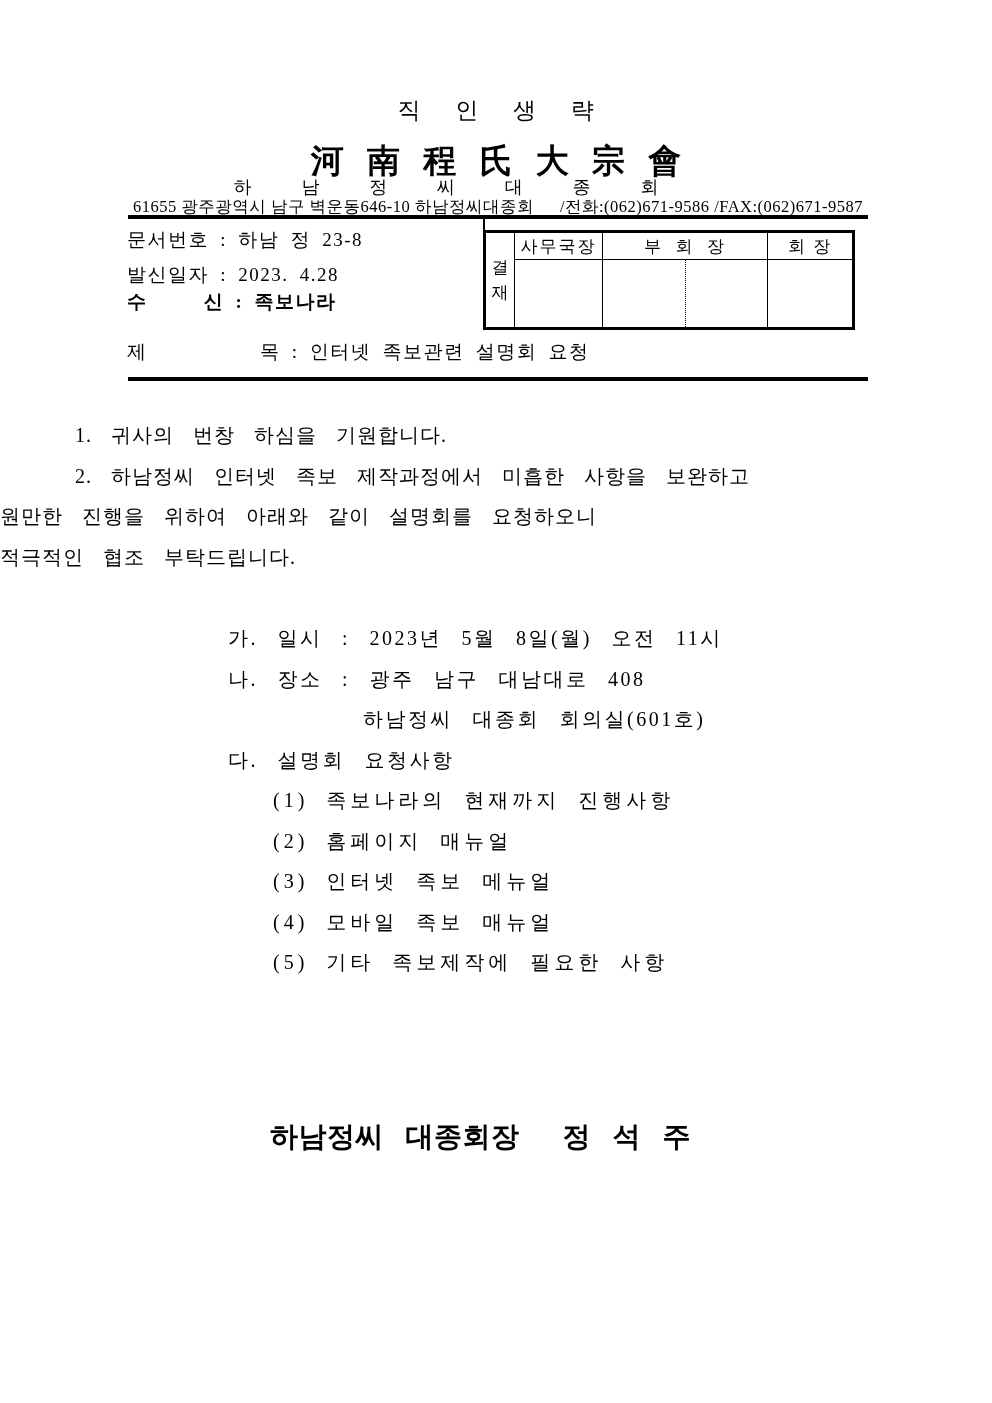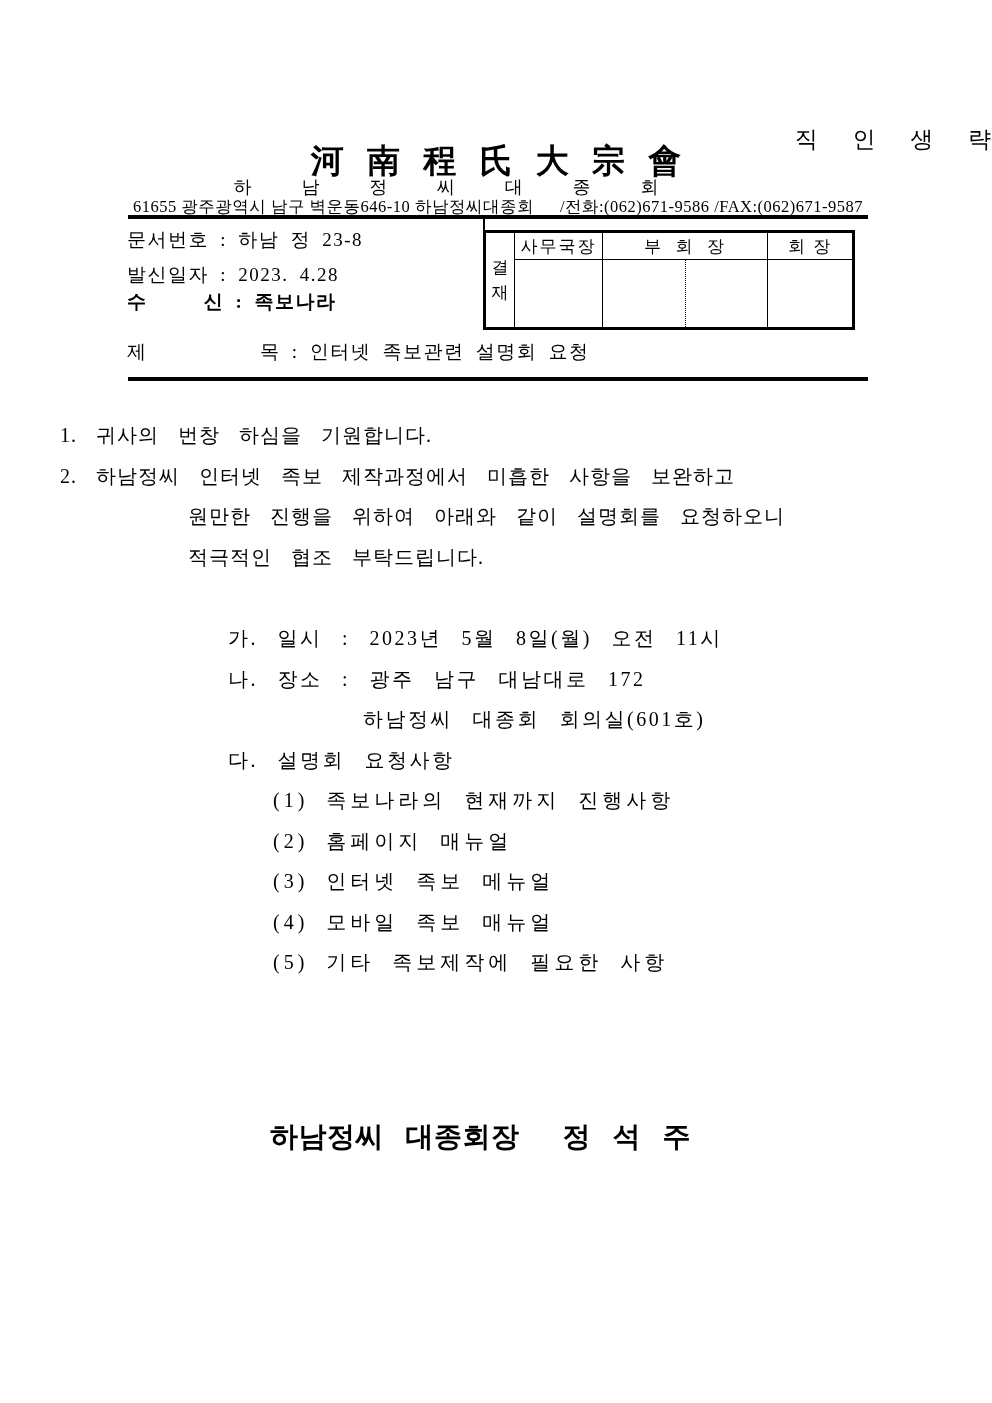--- a/index.html
+++ b/index.html
@@ -13,22 +13,22 @@
     height: 1403px;
     background: #ffffff;
     color: #000000;
     font-family: "Liberation Serif", "DejaVu Serif", serif;
     overflow: hidden;
   }
 
   
   .stamp-note {
     position: absolute;
-    top: 124px; left: 0; width: 992px;
-    text-align: right;
+    top: 95px; left: 0; width: 992px;
+    text-align: center;
     font-size: 23px;
     word-spacing: 27px;
     letter-spacing: 1px;
   }
   .org-hanja {
     position: absolute;
     top: 141px; left: 0; width: 992px;
     text-align: center;
     font-size: 33px;
     font-weight: bold;
@@ -132,22 +132,22 @@
     top: 415px; left: 0; width: 992px;
     font-size: 20px;
   }
   .bline {
     line-height: 40.5px;
     white-space: pre;
   }
   .para { letter-spacing: 1px;   word-spacing: 13px; }
   .lst  { letter-spacing: 2.5px; word-spacing: 12px; }
   .sub  { letter-spacing: 4px;   word-spacing: 9px; }
-  .ind-a { margin-left: 60px; }
-  .ind-b { margin-left: 188px; }
+  .ind-a { margin-left: 75px; }
+  .ind-b { }
   .ind-c { margin-left: 228px; }
   .ind-d { margin-left: 363px; }
   .ind-e { margin-left: 273px; }
   .gap-before { margin-top: 41px; }
 
   
   .signature {
     position: absolute;
     top: 1120px; left: 270px;
     font-size: 28px;
@@ -192,21 +192,21 @@
   </div>
 
   <div class="rule rule-mid"></div>
 
   <div class="body-block">
     <div class="bline para ind-a">1. 귀사의 번창 하심을 기원합니다.</div>
     <div class="bline para ind-a">2. 하남정씨 인터넷 족보 제작과정에서 미흡한 사항을 보완하고</div>
     <div class="bline para ind-b">원만한 진행을 위하여 아래와 같이 설명회를 요청하오니</div>
     <div class="bline para ind-b">적극적인 협조 부탁드립니다.</div>
     <div class="bline lst ind-c gap-before">가. 일시 : 2023년 5월 8일(월) 오전 11시</div>
-    <div class="bline lst ind-c">나. 장소 : 광주 남구 대남대로 172</div>
+    <div class="bline lst ind-c">나. 장소 : 광주 남구 대남대로 408</div>
     <div class="bline lst ind-d">하남정씨 대종회 회의실(601호)</div>
     <div class="bline lst ind-c">다. 설명회 요청사항</div>
     <div class="bline sub ind-e">(1) 족보나라의 현재까지 진행사항</div>
     <div class="bline sub ind-e">(2) 홈페이지 매뉴얼</div>
     <div class="bline sub ind-e">(3) 인터넷 족보 메뉴얼</div>
     <div class="bline sub ind-e">(4) 모바일 족보 매뉴얼</div>
     <div class="bline sub ind-e">(5) 기타 족보제작에 필요한 사항</div>
   </div>
 
   <div class="signature">하남정씨 대종회장  정 석 주</div>

